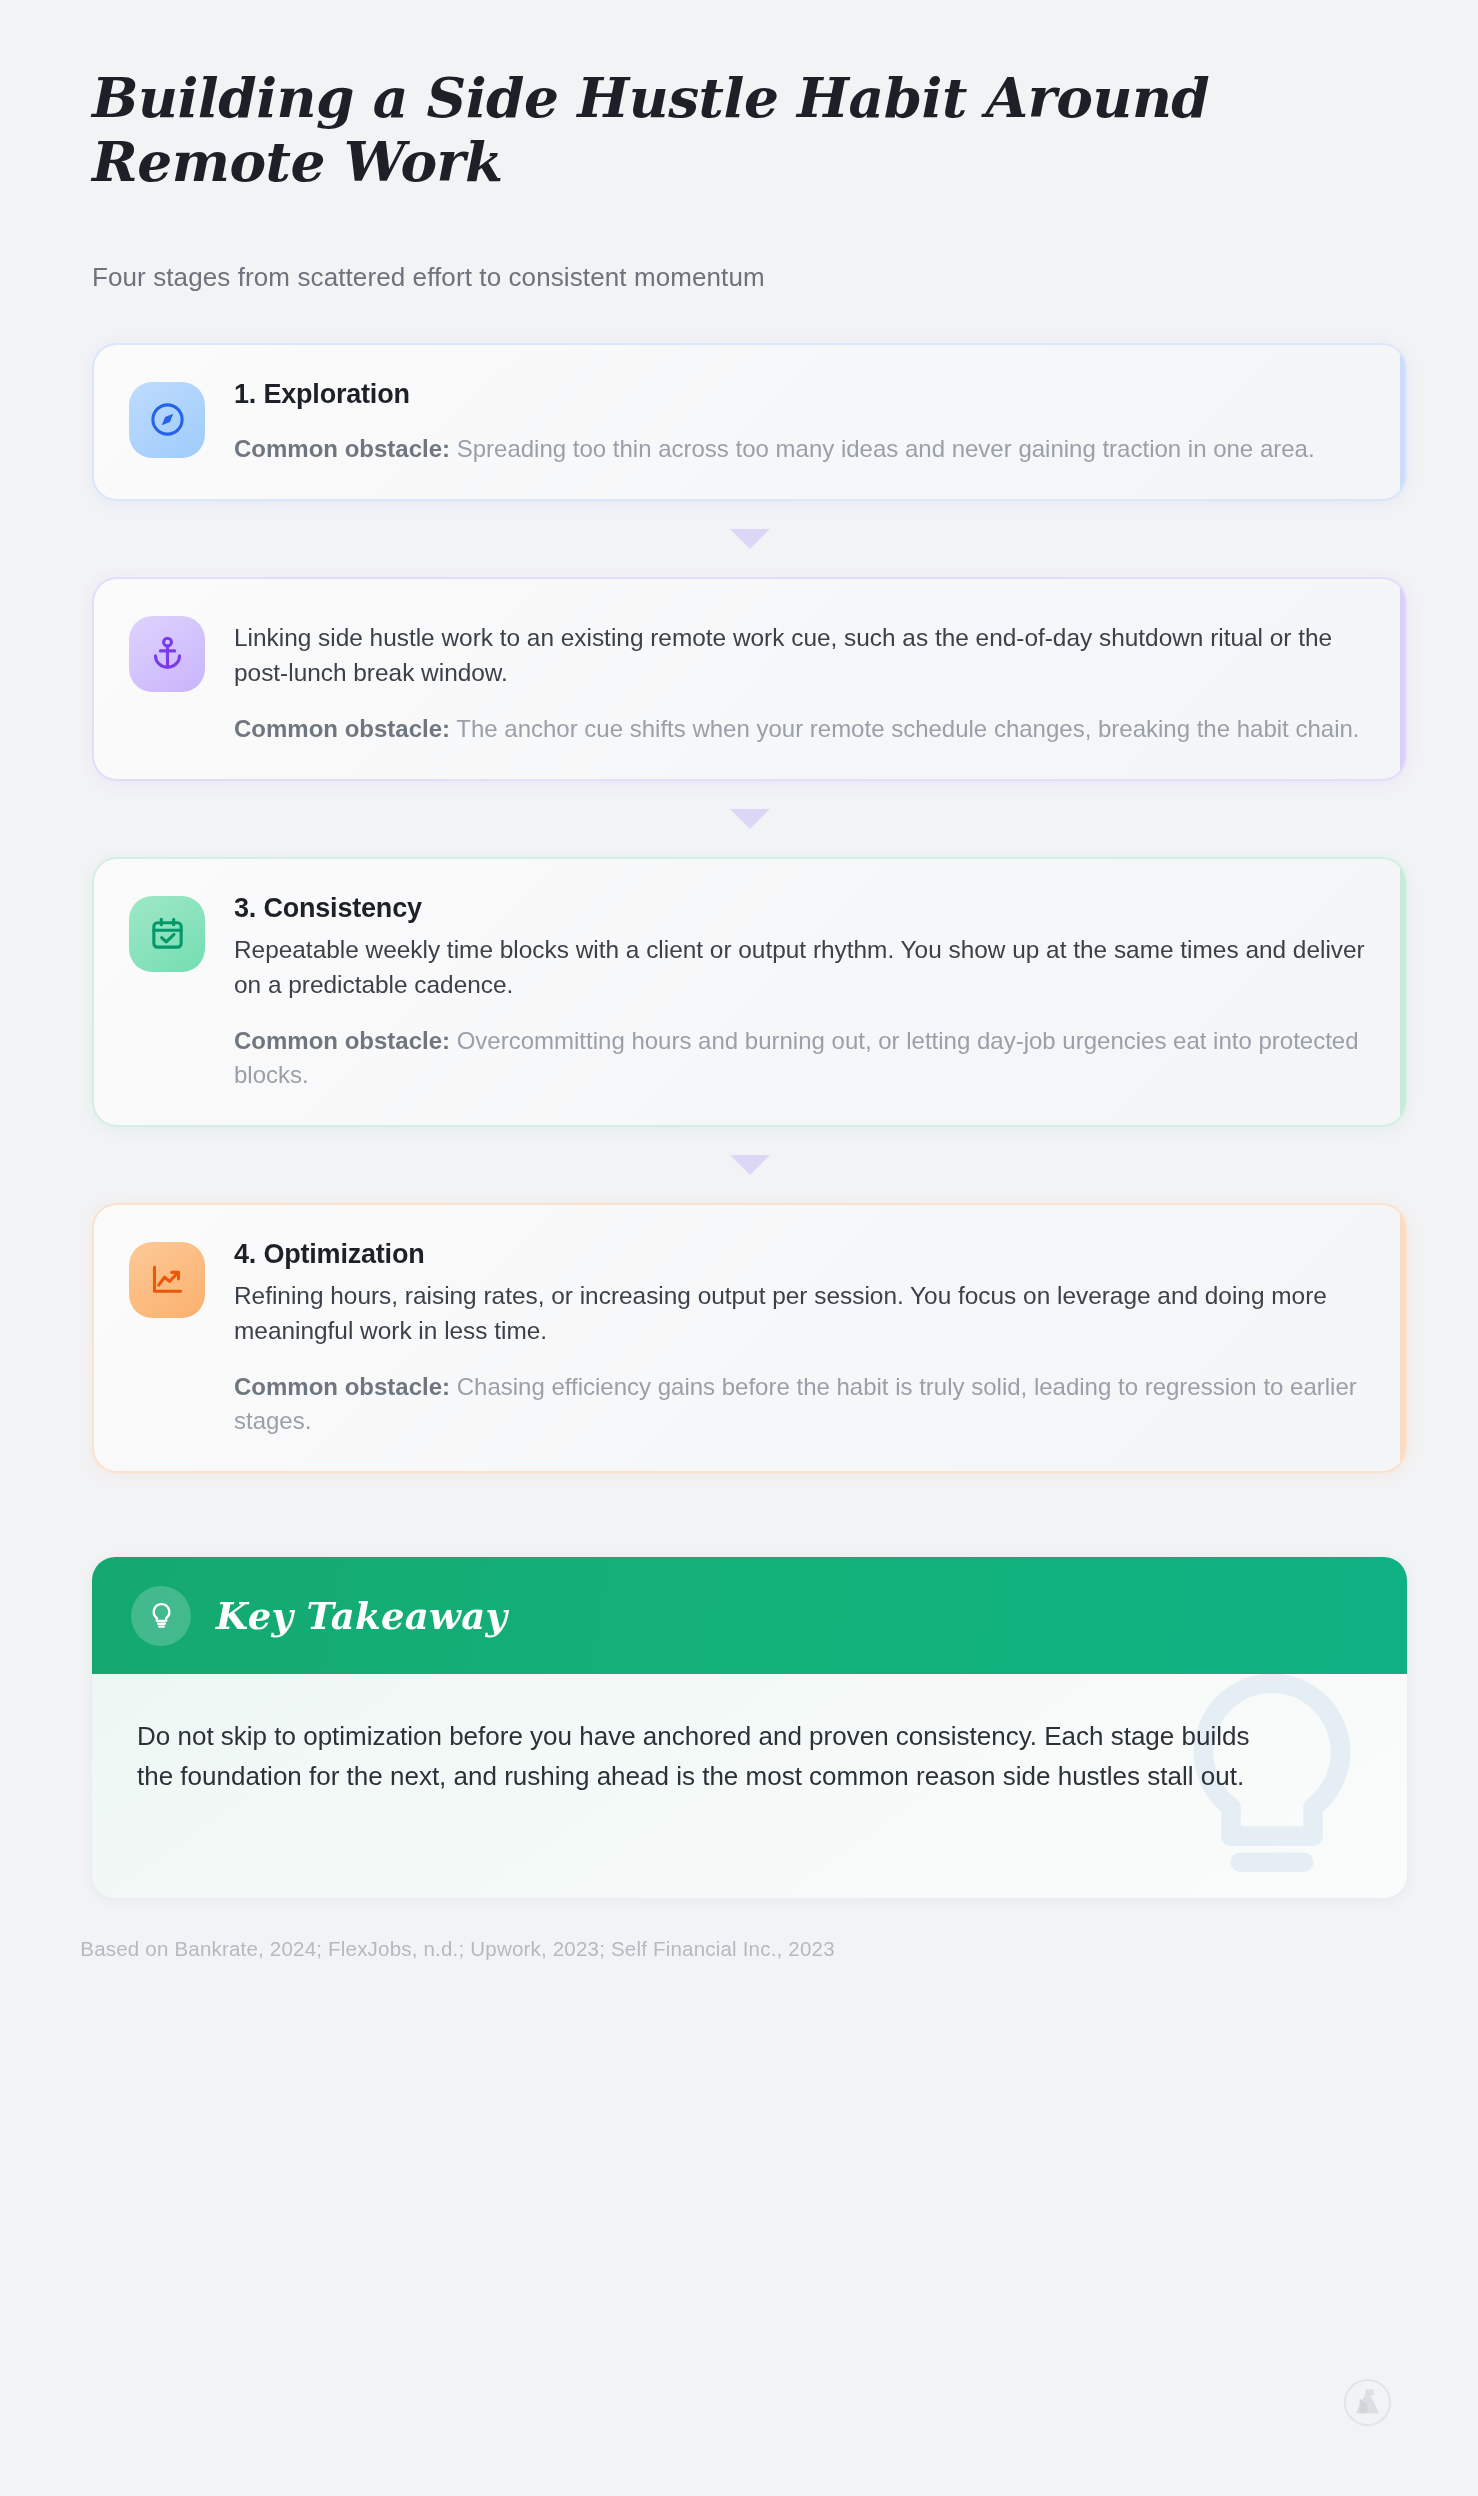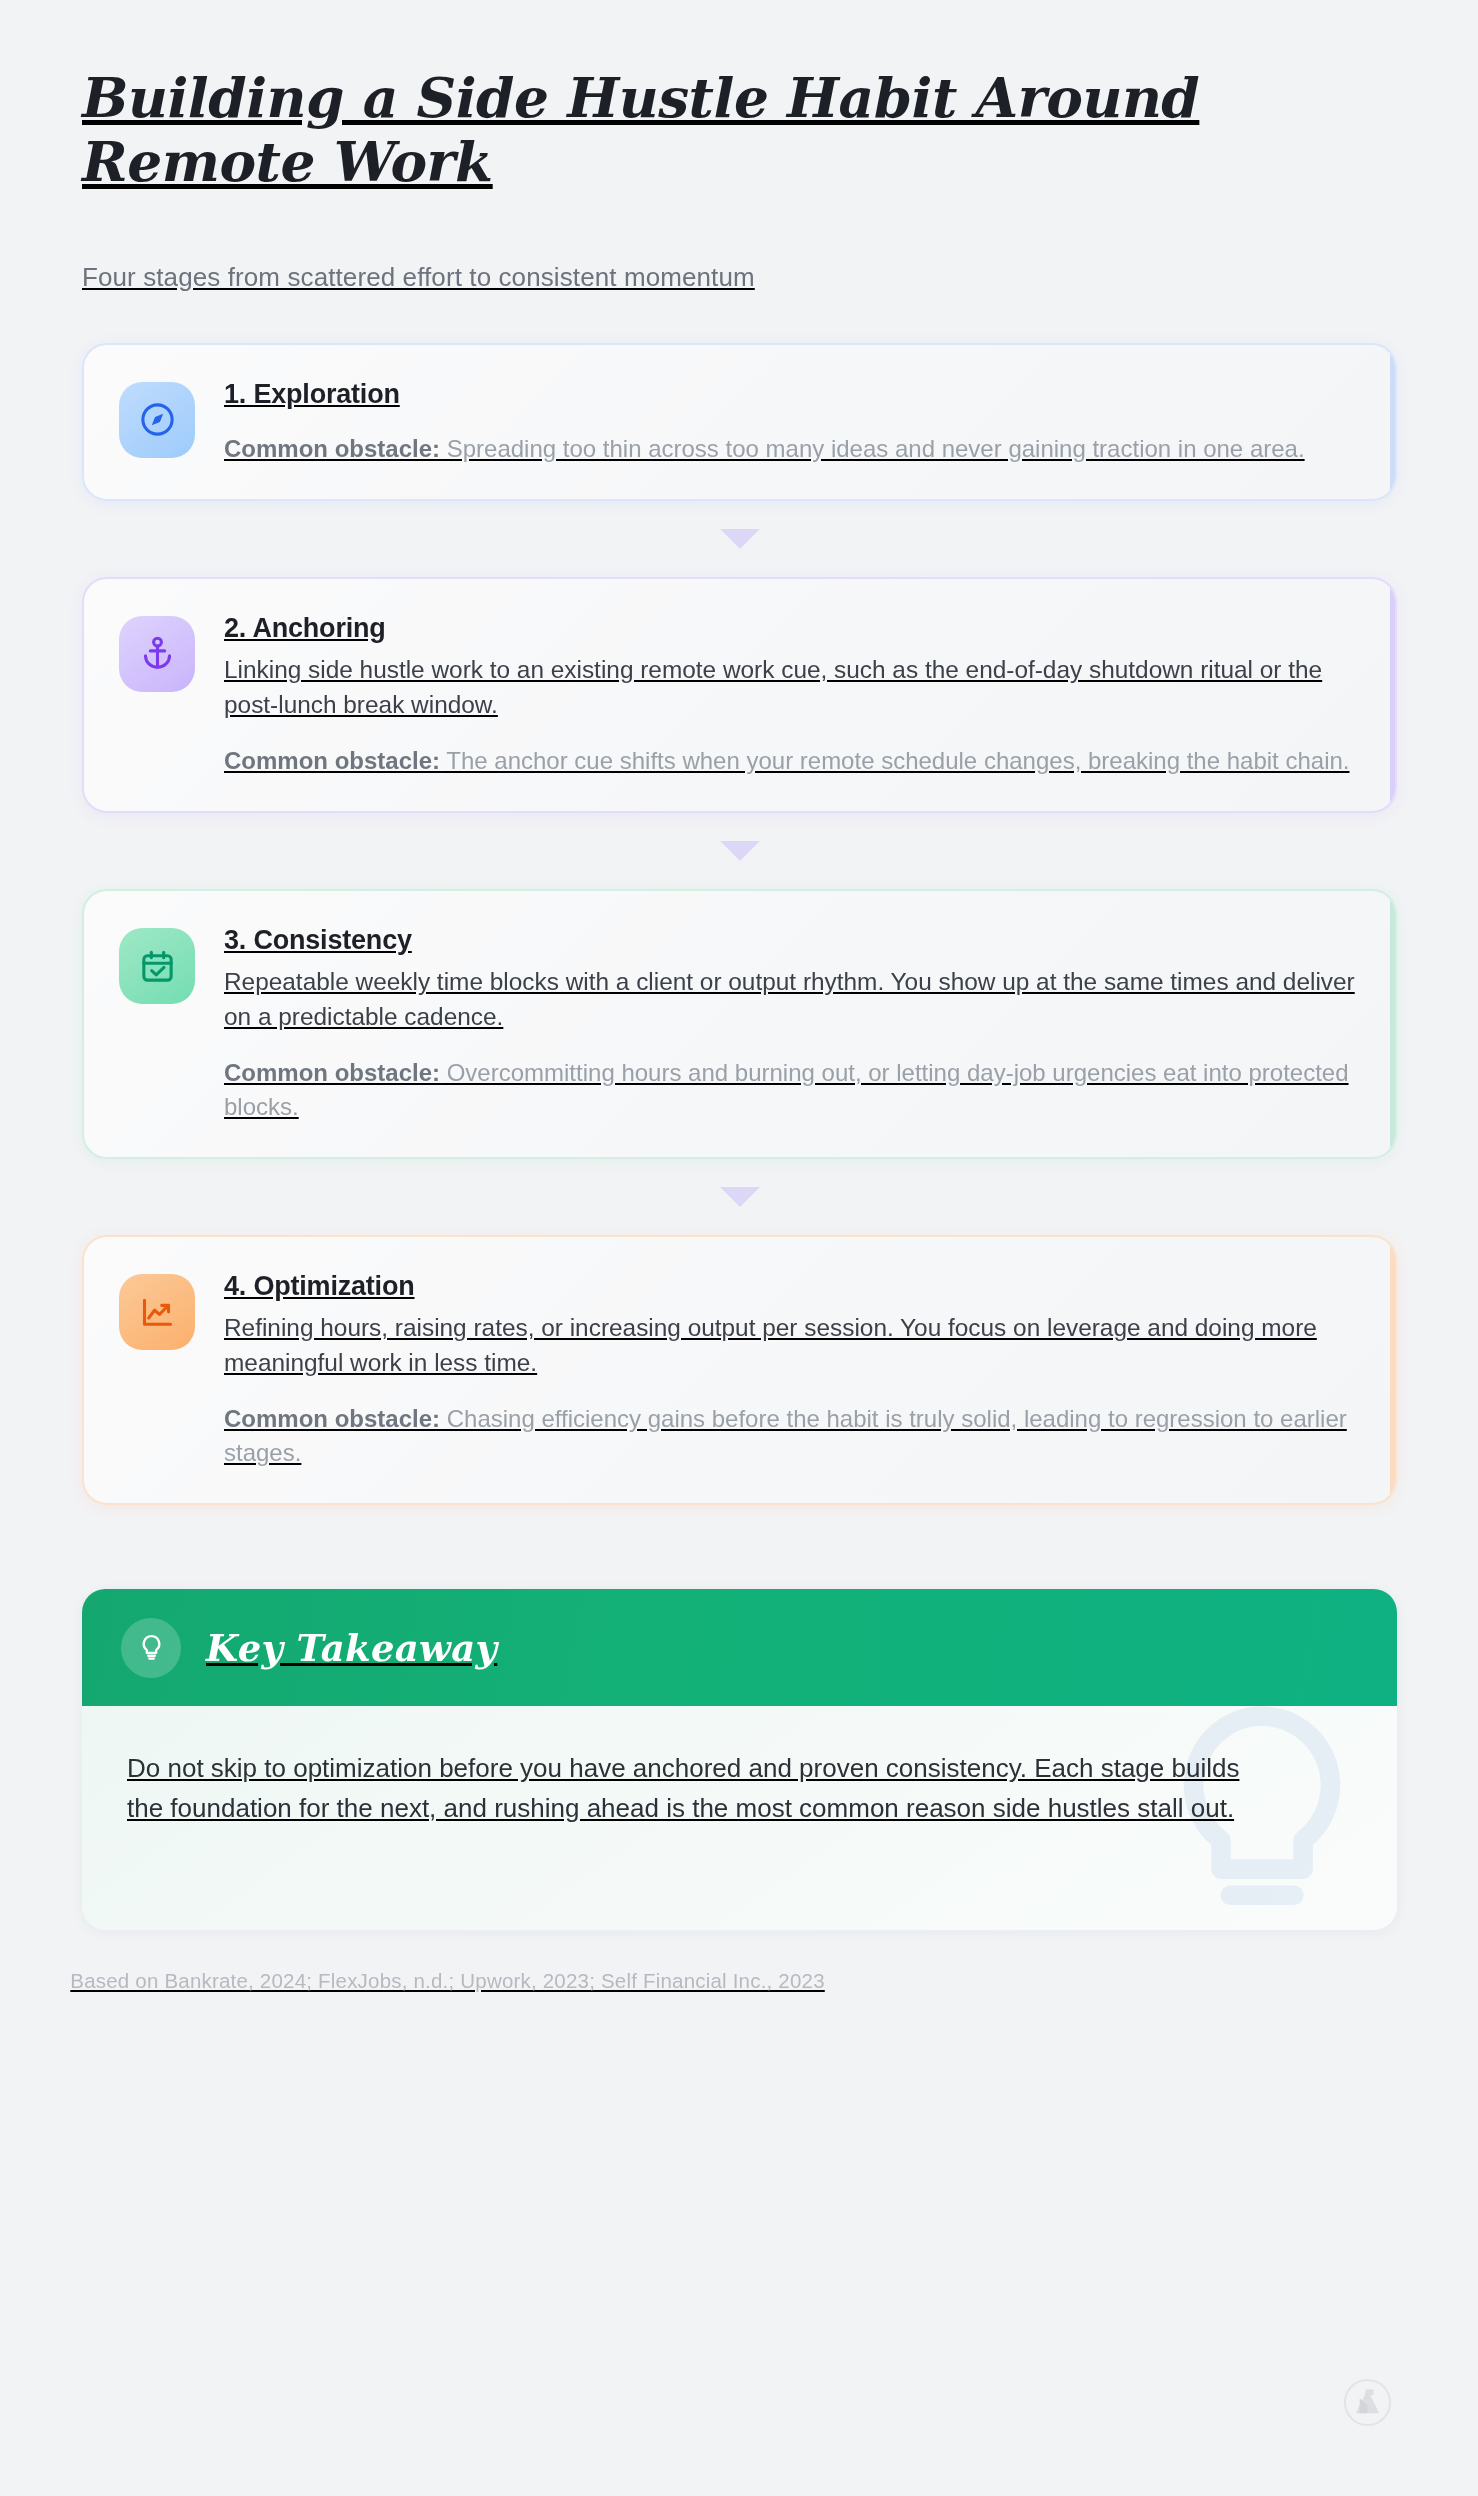--- a/index.html
+++ b/index.html
@@ -15,24 +15,23 @@
   .page {
     position: relative;
     width: 1478px;
     height: 2497px;
     background: #f2f3f5;
     overflow: hidden;
   }
 
   .inner {
     position: absolute;
-    left: 82px;
+    left: 92px;
     top: 0;
     width: 1315px;
-    text-decoration: underline;
   }
 
   
   .title {
     font-family: "DejaVu Serif", serif;
     font-style: italic;
     font-weight: bold;
     font-size: 55px;
     line-height: 1.17;
     letter-spacing: -0.5px;
@@ -228,21 +227,20 @@
         <div class="edge" style="background:#d9cff8;"></div>
         <div class="icon-wrap" style="background:linear-gradient(145deg,#dfd3fd,#c8b4fb);">
           <svg width="39" height="39" viewBox="0 0 24 24" fill="none" stroke="#7c3aed" stroke-width="1.9" stroke-linecap="round" stroke-linejoin="round">
             <circle cx="12" cy="5" r="2.4"></circle>
             <line x1="12" y1="7.4" x2="12" y2="20.5"></line>
             <line x1="7.6" y1="10.4" x2="16.4" y2="10.4"></line>
             <path d="M4.6 13.4c0 4 3.3 7.1 7.4 7.1s7.4-3.1 7.4-7.1"></path>
           </svg>
         </div>
         <div class="stage-body">
-          <div class="stage-title">2. Anchoring</div>
           <div class="stage-desc">Linking side hustle work to an existing remote work cue, such as the end-of-day shutdown ritual or the post-lunch break window.</div>
           <div class="stage-obstacle"><b>Common obstacle:</b><span> The anchor cue shifts when your remote schedule changes, breaking the habit chain.</span></div>
         </div>
       </div>
 
       <div class="connector">
         <div class="arrow-down"></div>
       </div>
 
       <div class="stage-card" style="border-color:#d4eee2; box-shadow:0 2.9px 15.6px rgba(16,185,129,0.07);">

